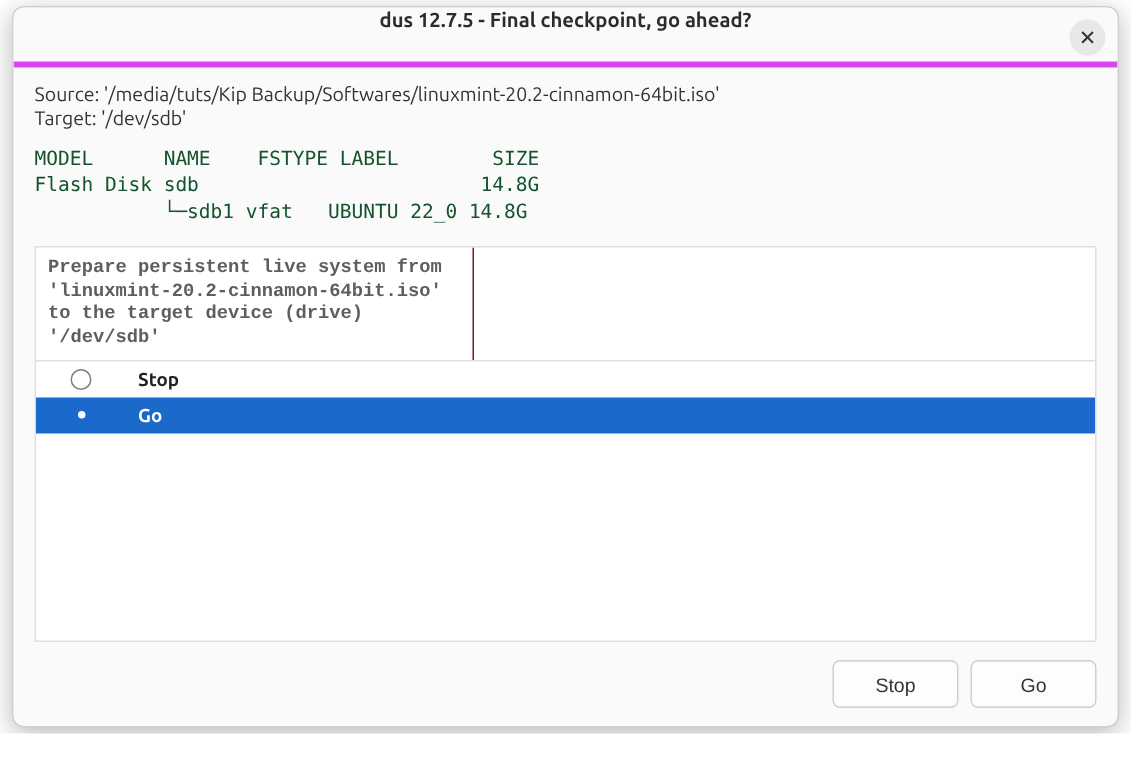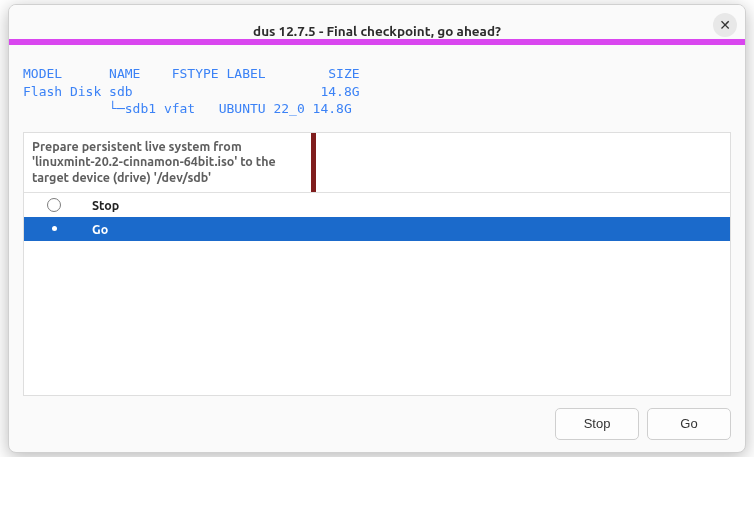--- a/index.html
+++ b/index.html
@@ -13,26 +13,26 @@
       width: 738px;
       margin: 4px auto;
       background: #fafafa;
       border: 1px solid #d0d0d0;
       border-radius: 8px;
       box-shadow: 0 4px 18px rgba(0,0,0,0.28);
       overflow: hidden;
     }
     .titlebar {
       display: flex;
-      align-items: flex-end;
+      align-items: flex-start;
       justify-content: center;
       position: relative;
       height: 40px;
       background: #fafafa;
-      border-bottom: 6px solid #d946ef;
+      border-bottom: 4px solid #d946ef;
     }
     .title {
       font-weight: 700;
       font-size: 13.5px;
     }
     .close-btn {
       position: absolute;
       right: 8px;
       top: 8px;
       width: 24px;
@@ -53,21 +53,21 @@
     .info-block {
       font-size: 13px;
       color: #333;
       margin-bottom: 6px;
       line-height: 1.25;
     }
     .mono-block {
       font-family: "DejaVu Sans Mono", Menlo, Consolas, monospace;
       font-size: 13px;
       white-space: pre;
-      color: #3b82f6;
+      color: #14532d;
       margin-top: 10px;
       line-height: 1.35;
     }
     .table-wrap {
       margin-top: 14px;
       border: 1px solid #dedede;
       background: #fff;
       height: 264px;
       overflow: hidden;
     }
@@ -84,21 +84,22 @@
       color: #5e5e5e;
       display: flex;
       flex-direction: column;
       justify-content: center;
       line-height: 1.25;
     }
     .col-radio { width: 60px; }
     .col-action { width: 292px; }
     .col-desc { flex: 1; }
     .th-sep {
-      border-right: 5px solid #7f1d1d;
+      border-right: 1px solid #7f1d1d;
+      font-family: Liberation Mono, monospace;
     }
     .row {
       display: flex;
       align-items: center;
       height: 24px;
     }
     .row.selected {
       background: #1b6acb;
       color: #fff;
     }
@@ -148,20 +149,24 @@
 
 <div class="window">
   <div class="titlebar">
     <div class="title">dus 12.7.5 - Final checkpoint, go ahead?</div>
     <div class="close-btn">
       <span>✕</span>
     </div>
   </div>
 
   <div class="content">
+    <div class="info-block">
+      <div>Source: '/media/tuts/Kip Backup/Softwares/linuxmint-20.2-cinnamon-64bit.iso'</div>
+      <div>Target: '/dev/sdb'</div>
+    </div>
 
     <div class="mono-block">MODEL      NAME    FSTYPE LABEL        SIZE
 Flash Disk sdb                        14.8G
            └─sdb1 vfat   UBUNTU 22_0 14.8G</div>
 
     <div class="table-wrap">
       <div class="thead">
         <div class="th col-action th-sep">Prepare  persistent live  system from 'linuxmint-20.2-cinnamon-64bit.iso' to the target device (drive) '/dev/sdb'</div>
       </div>
 

